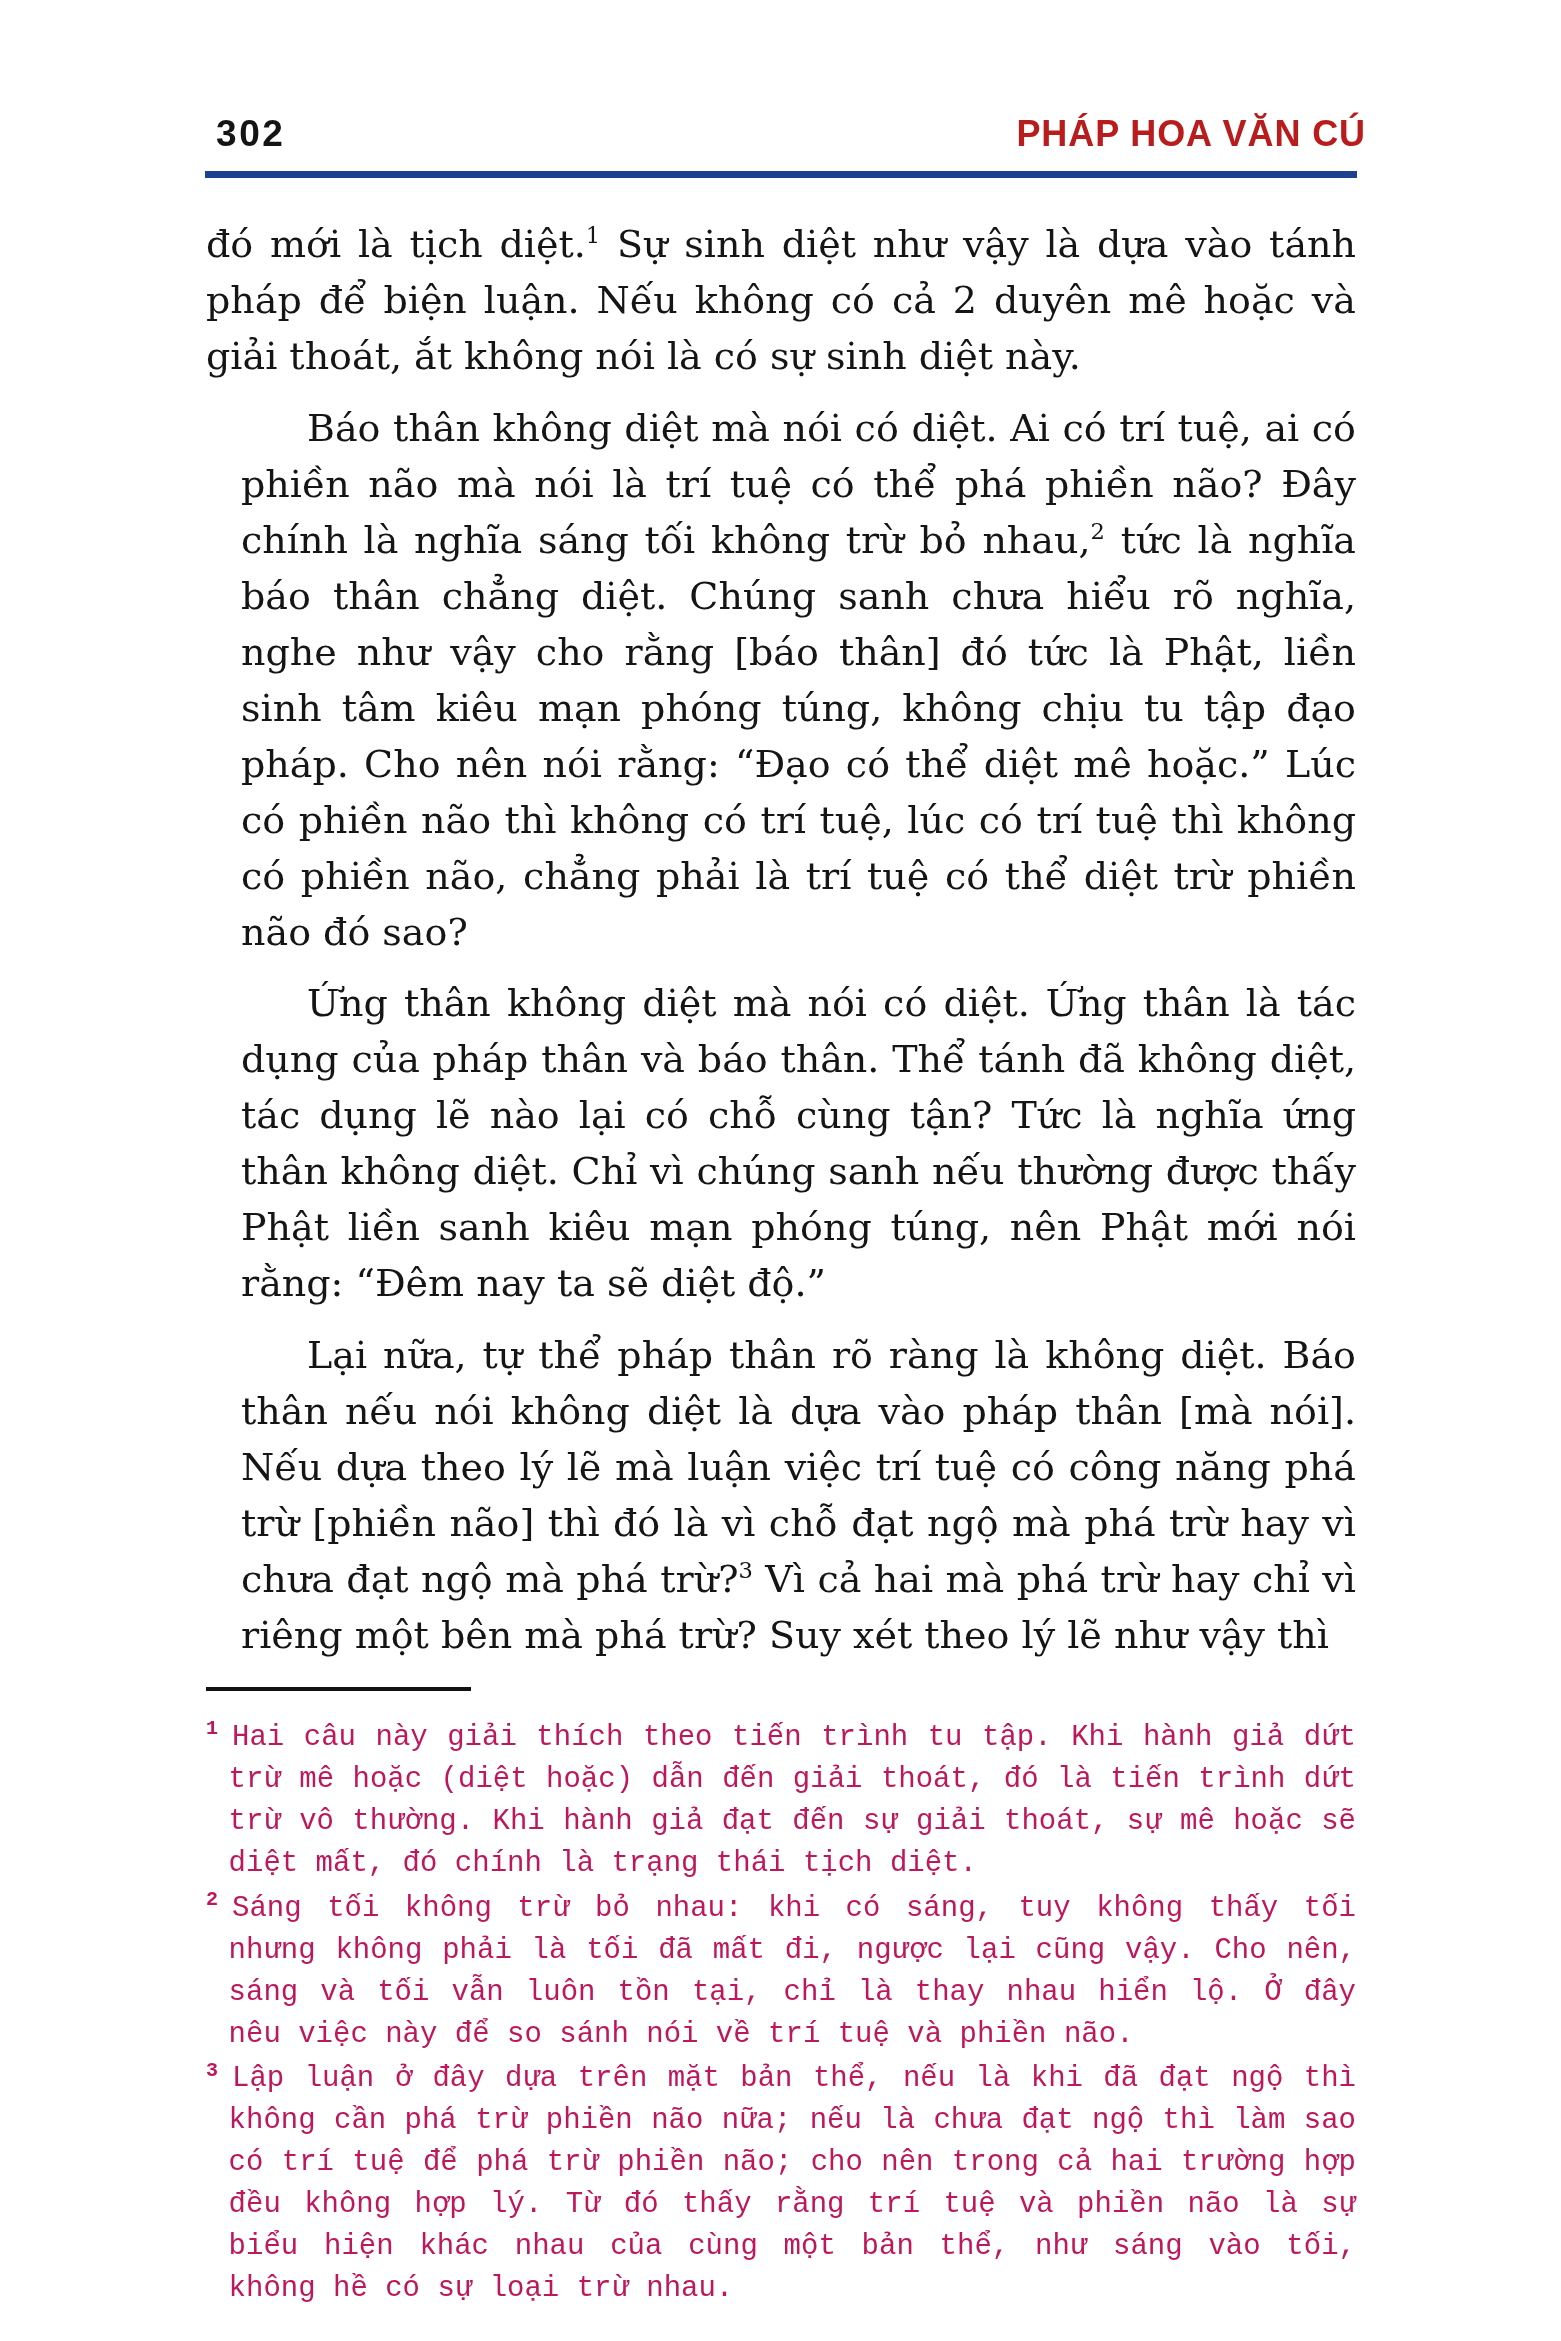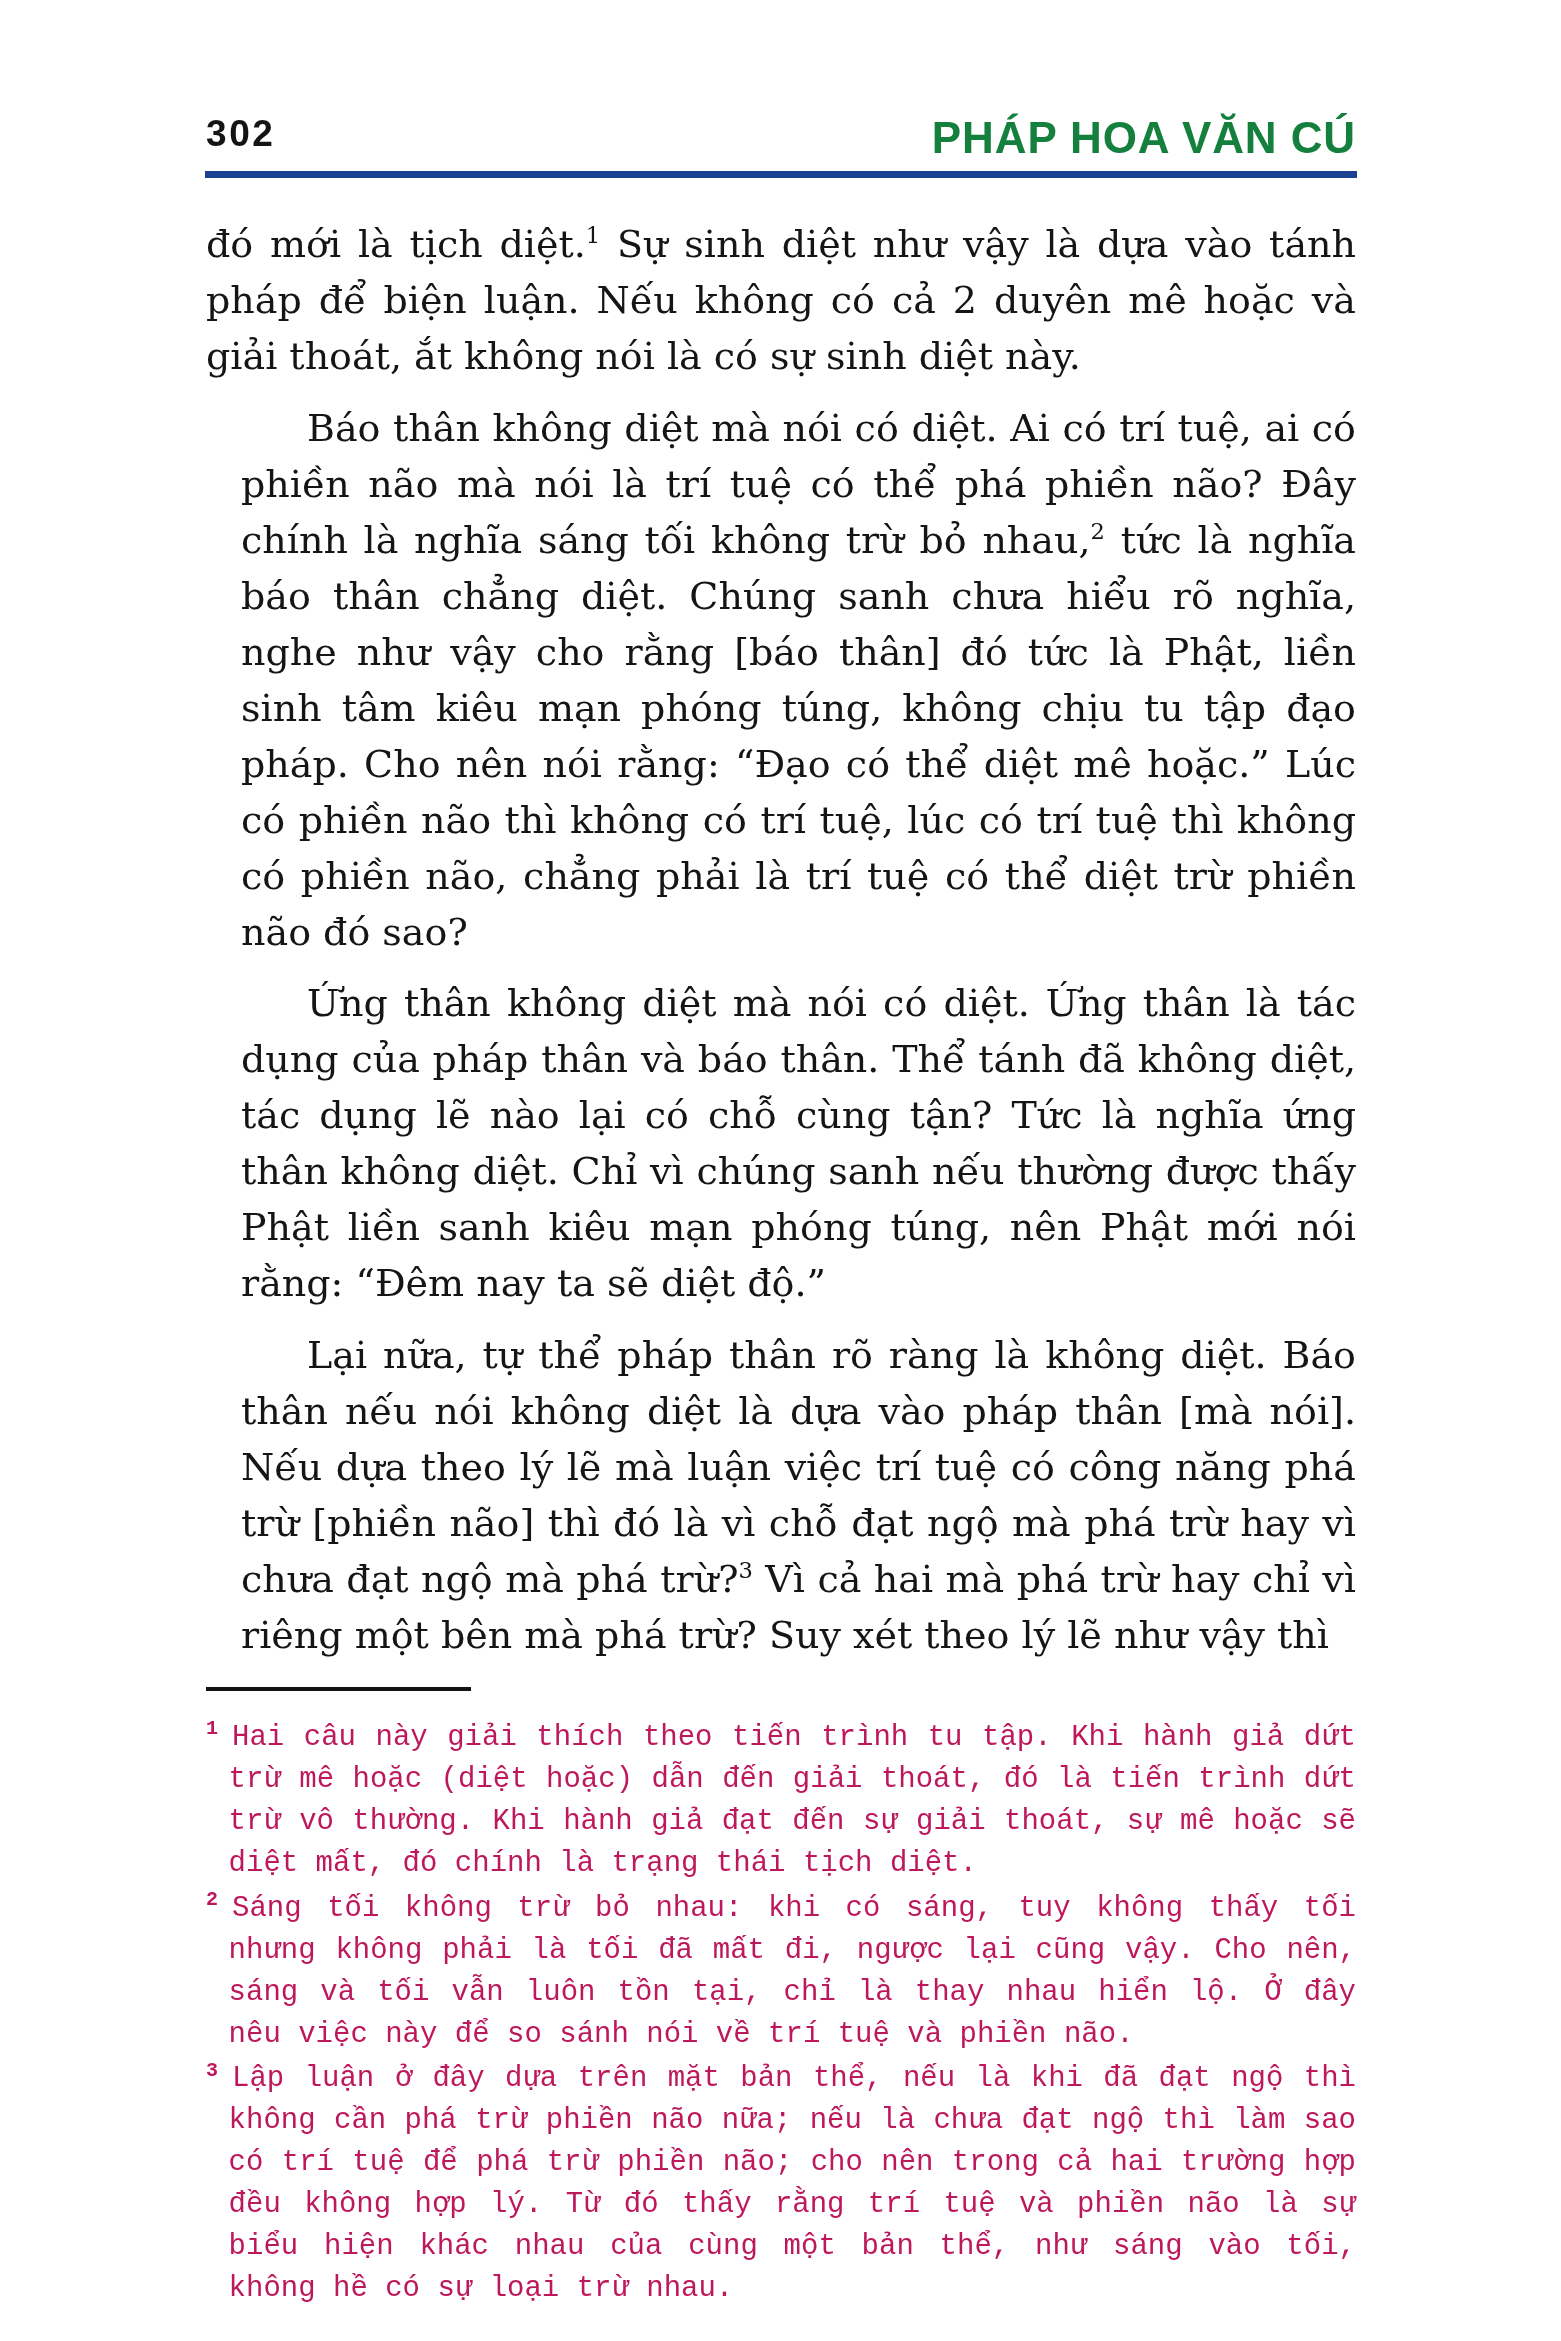--- a/index.html
+++ b/index.html
@@ -7,30 +7,30 @@
     width: 1561px; height: 2342px;
     background: #ffffff;
     position: relative;
     font-family: "DejaVu Serif", serif;
     overflow: hidden;
   }
 
   
   .header-row {
     position: absolute;
-    left: 206px; width: 1150px; top: 113px;
-    display: flex; justify-content: space-between; 
+    left: 216px; width: 1150px; top: 113px;
+    display: flex; justify-content: space-between; align-items: flex-end;
     font-family: "Liberation Sans", sans-serif;
     font-weight: bold;
   }
   .page-number {
     font-size: 37px; color: #141414; letter-spacing: 2.6px;
   }
   .running-title {
-    font-size: 44px; color: #15803d; letter-spacing: 0.9px;
+    font-size: 36px; color: #b91c1c; letter-spacing: 0.9px;
   }
   .header-rule {
     position: absolute;
     left: 205px; width: 1152px; top: 171px; height: 7px;
     background: #1d4191;
   }
 
   
   .column {
     position: absolute;

